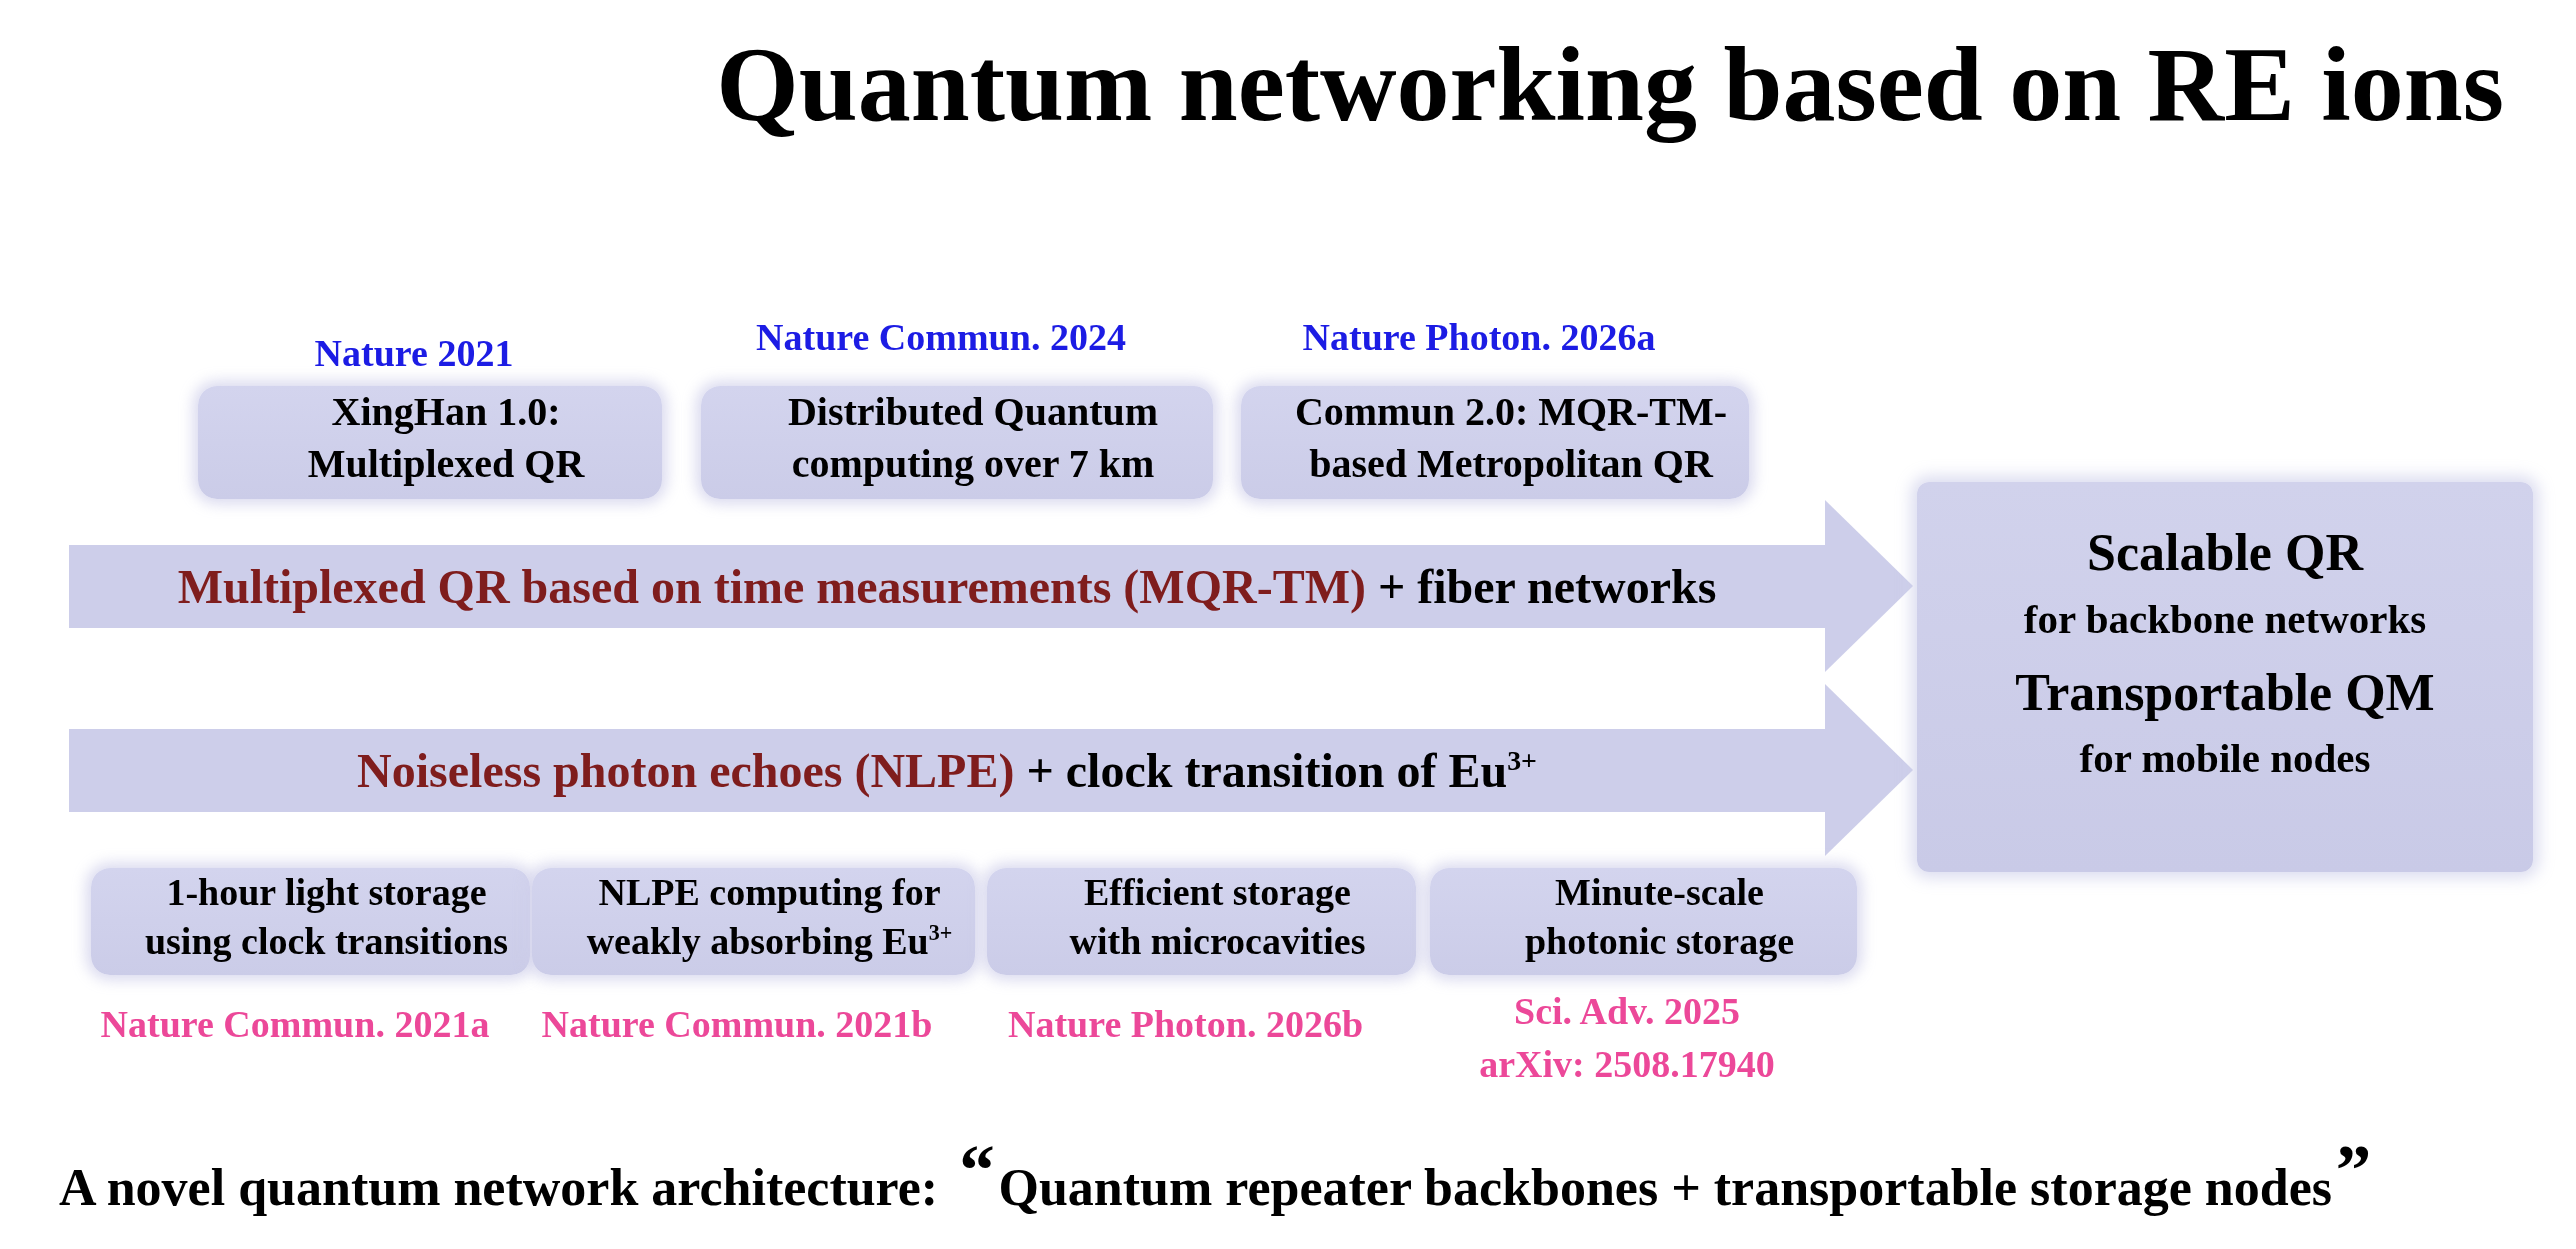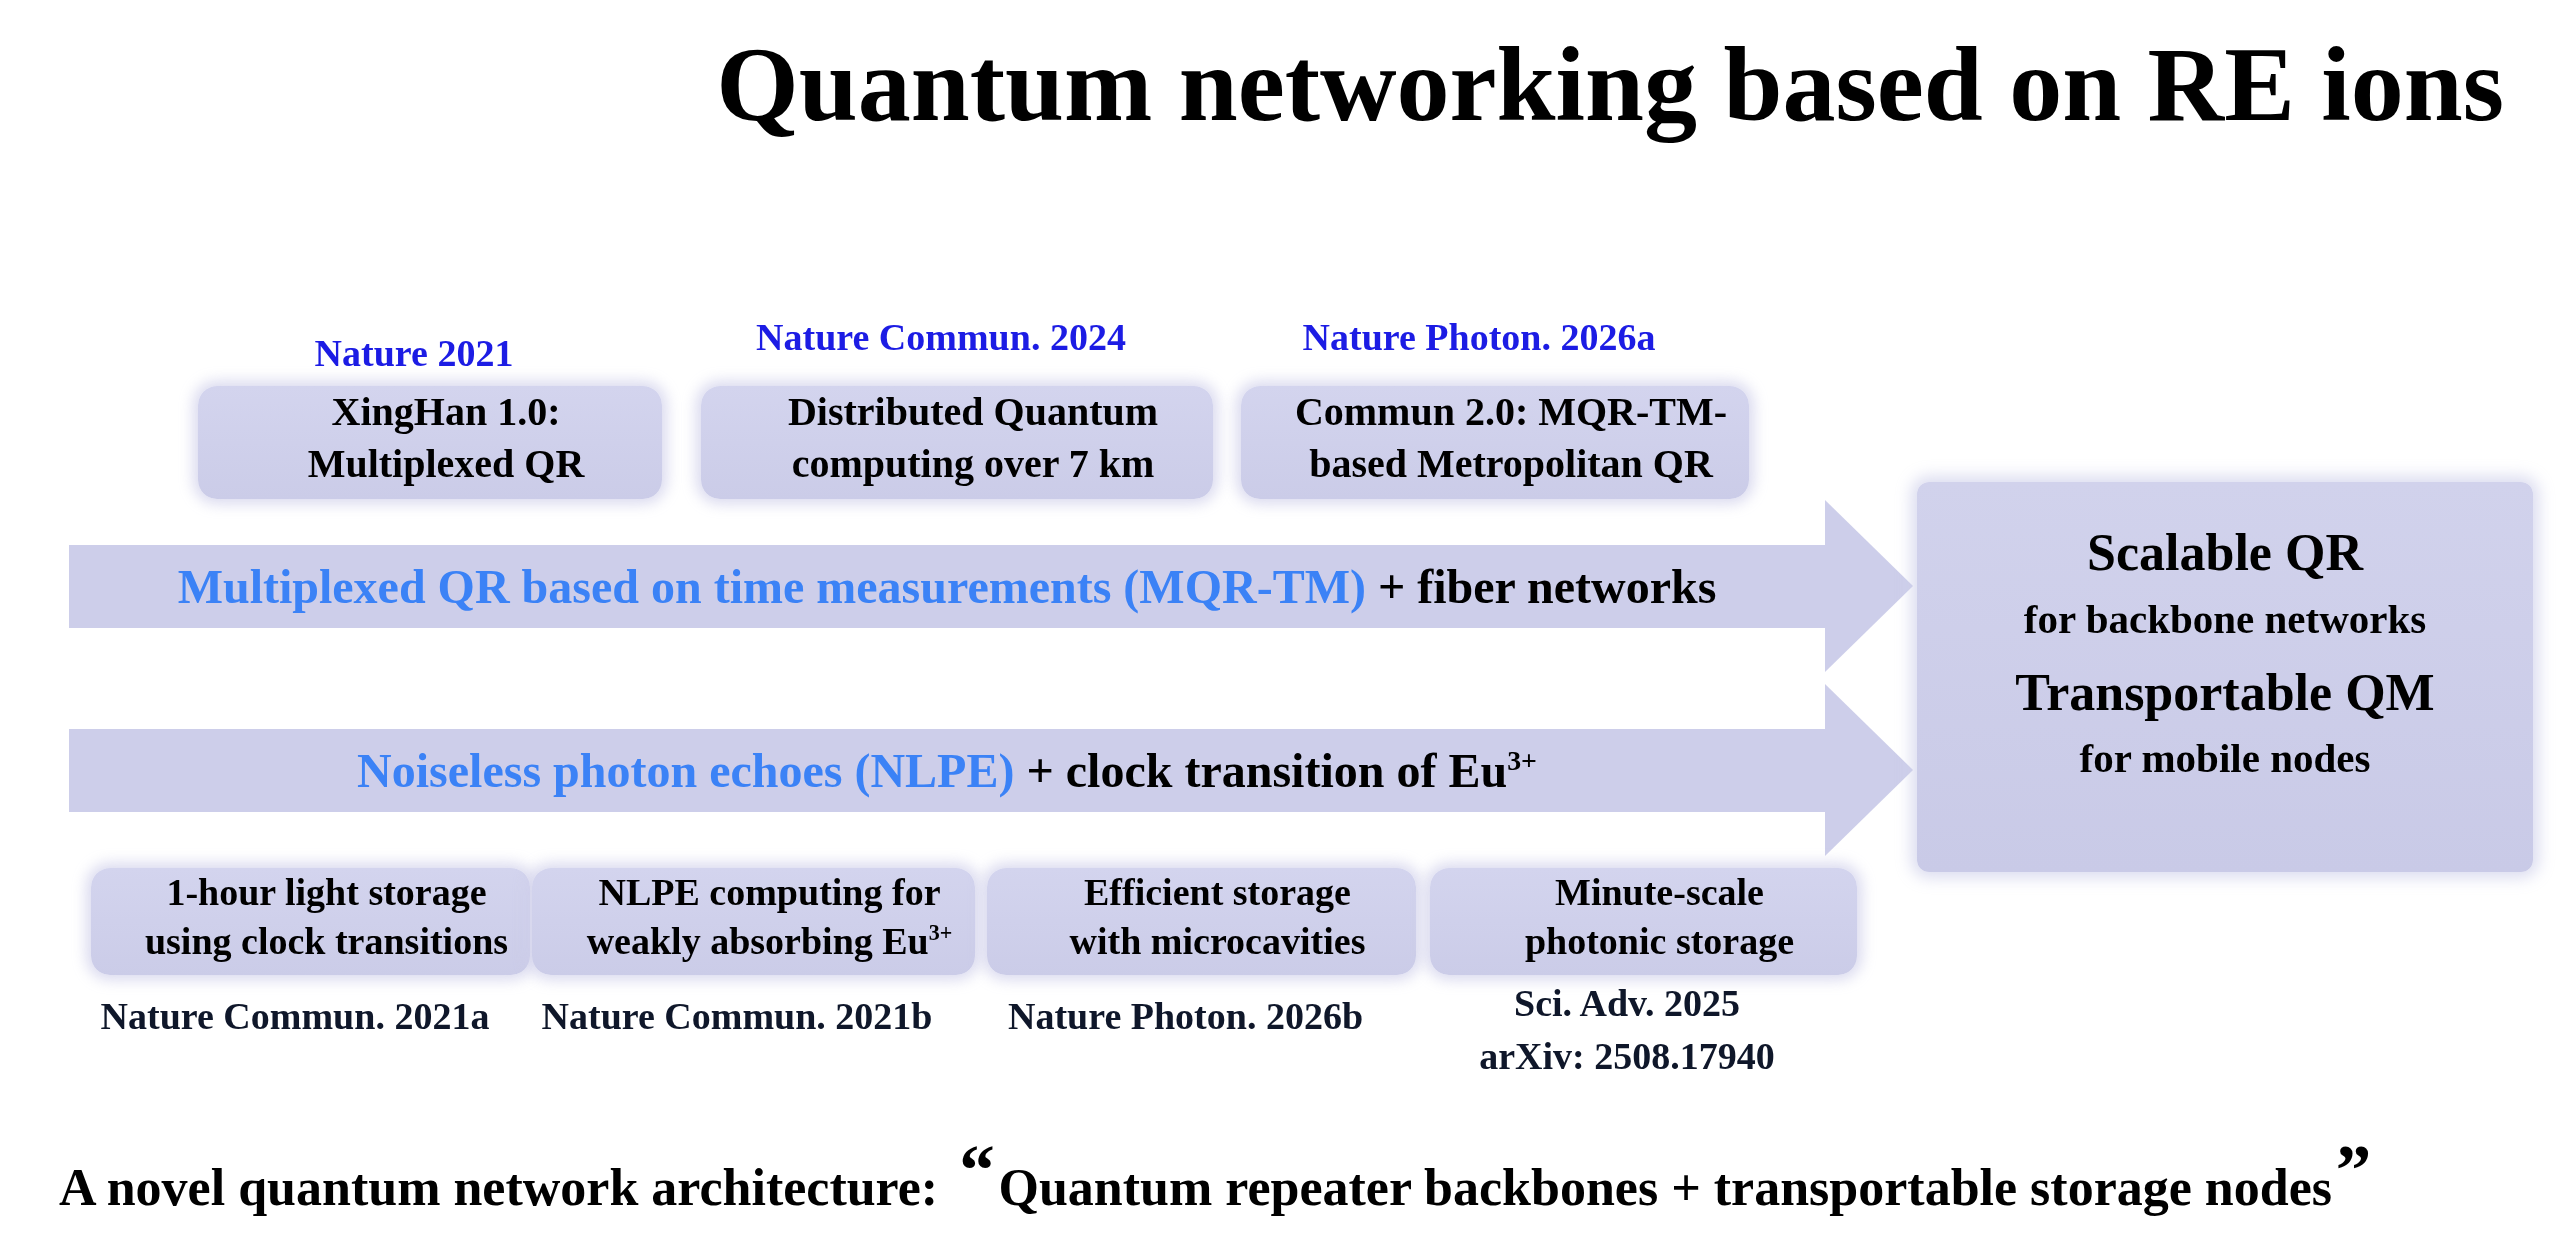--- a/index.html
+++ b/index.html
@@ -31,21 +31,21 @@
   #tb2 { left:701px;  top:386px; width:480px; height:113px; }
   #tb3 { left:1241px; top:386px; width:476px; height:113px; }
 
   
   .band { background:#cdceea; }
   #band1 { left:69px; top:545px; width:1756px; height:83px; }
   #band2 { left:69px; top:729px; width:1756px; height:83px; }
   .band-label { text-align:center; font-size:48px; white-space:nowrap; }
   #band1-label { left:69px; top:545px; width:1756px; line-height:83px; }
   #band2-label { left:69px; top:729px; width:1756px; line-height:83px; }
-  .blue { color:#3b82f6; }
+  .blue { color:#7f1d1d; }
   .head {
     width:0; height:0; border-style:solid; border-color:transparent;
     border-top-width:86px; border-bottom-width:86px; border-right-width:0;
     border-left:88px solid #cdceea;
   }
   #head1 { left:1825px; top:500px; }
   #head2 { left:1825px; top:684px; }
 
   
   #outcome {
@@ -60,21 +60,21 @@
   #outcome .group2 { margin-top:22px; }
 
   
   .cbox { font-size:38px; line-height:1.3; }
   #cb1 { left:91px;   top:868px; width:407px; height:107px; }
   #cb2 { left:532px;  top:868px; width:411px; height:107px; }
   #cb3 { left:987px; top:868px; width:397px; height:107px; }
   #cb4 { left:1430px; top:868px; width:395px; height:107px; }
 
   
-  .ref { color:#0f172a; font-size:38px; text-align:center; line-height:1.4; }
+  .ref { color:#ec4899; font-size:38px; text-align:center; line-height:1.4;margin-top:8px; }
   #rf1 { left:58px;   top:990px; width:474px; }
   #rf2 { left:502px;  top:990px; width:470px; }
   #rf3 { left:963px; top:990px; width:445px; }
   #rf4 { left:1391px; top:977px; width:472px; }
 
   
   #footer { left:59px; top:1149px; width:2475px; font-size:52px; line-height:1.5; white-space:nowrap; }
   .qmark { font-size:71px; line-height:0; position:relative; top:-11.5px; }
   .qmark.open  { margin-left:21px; margin-right:3.8px; }
   .qmark.close { margin-left:3.8px; }

